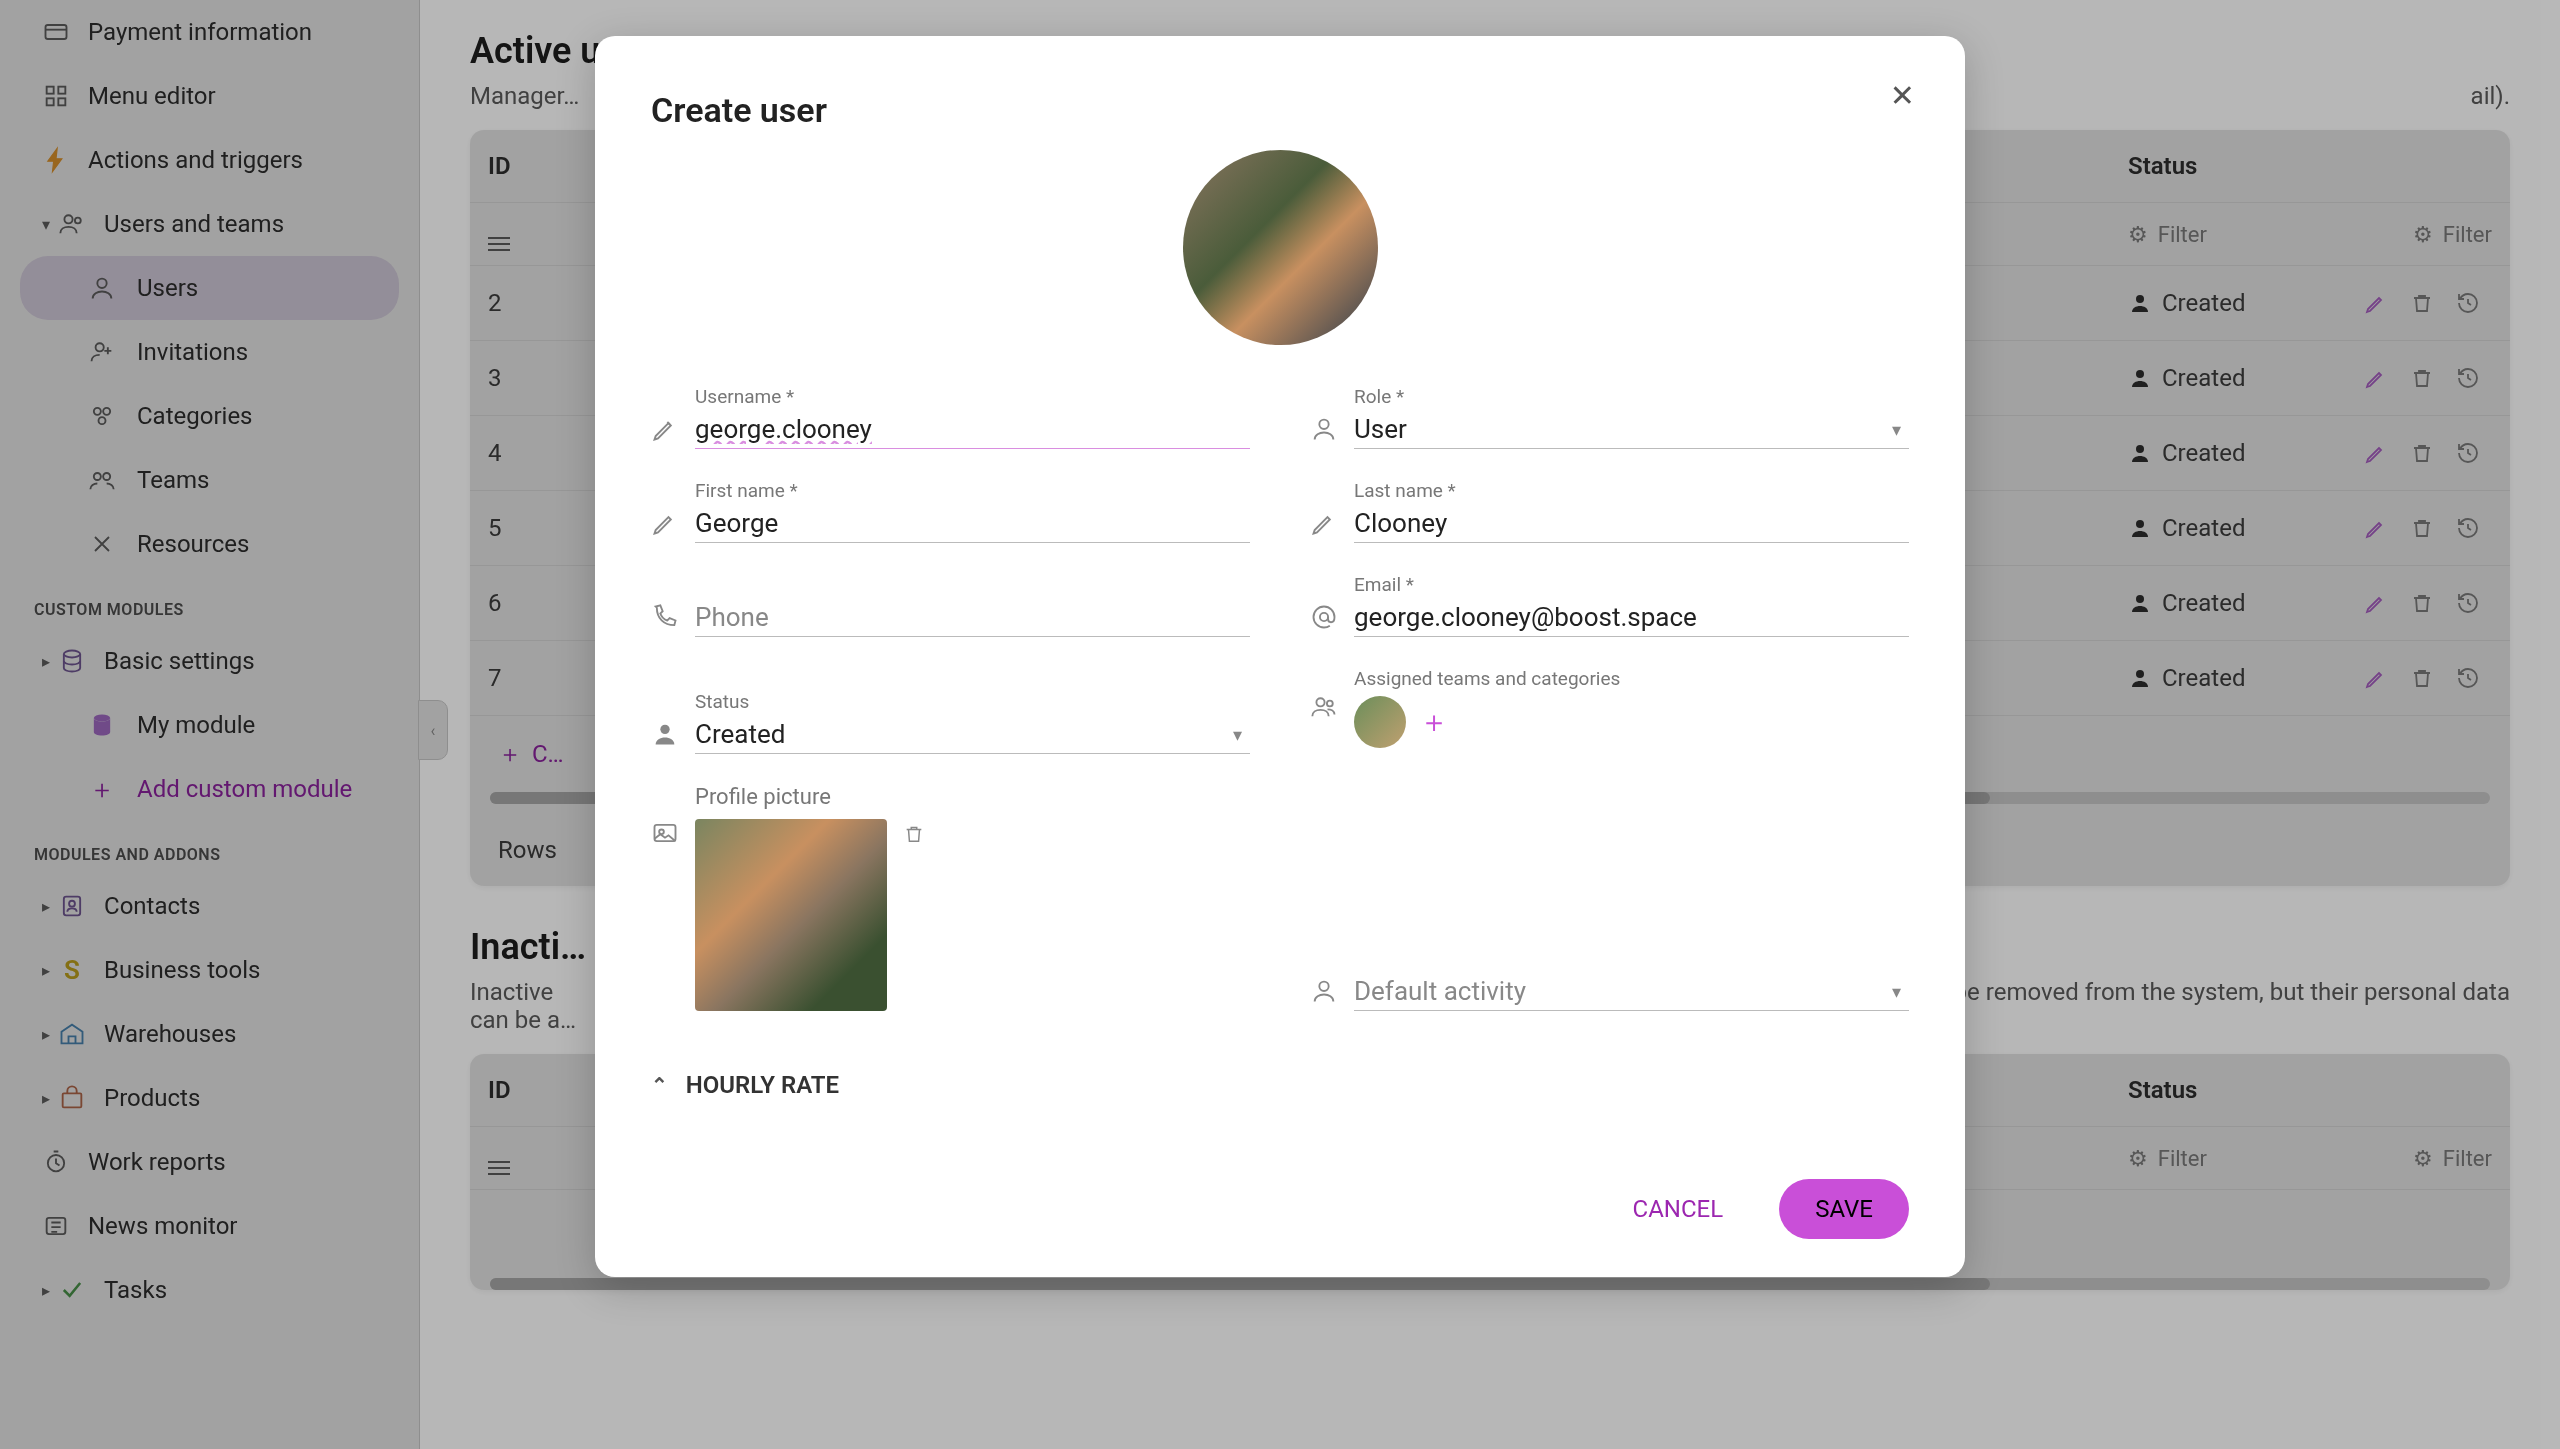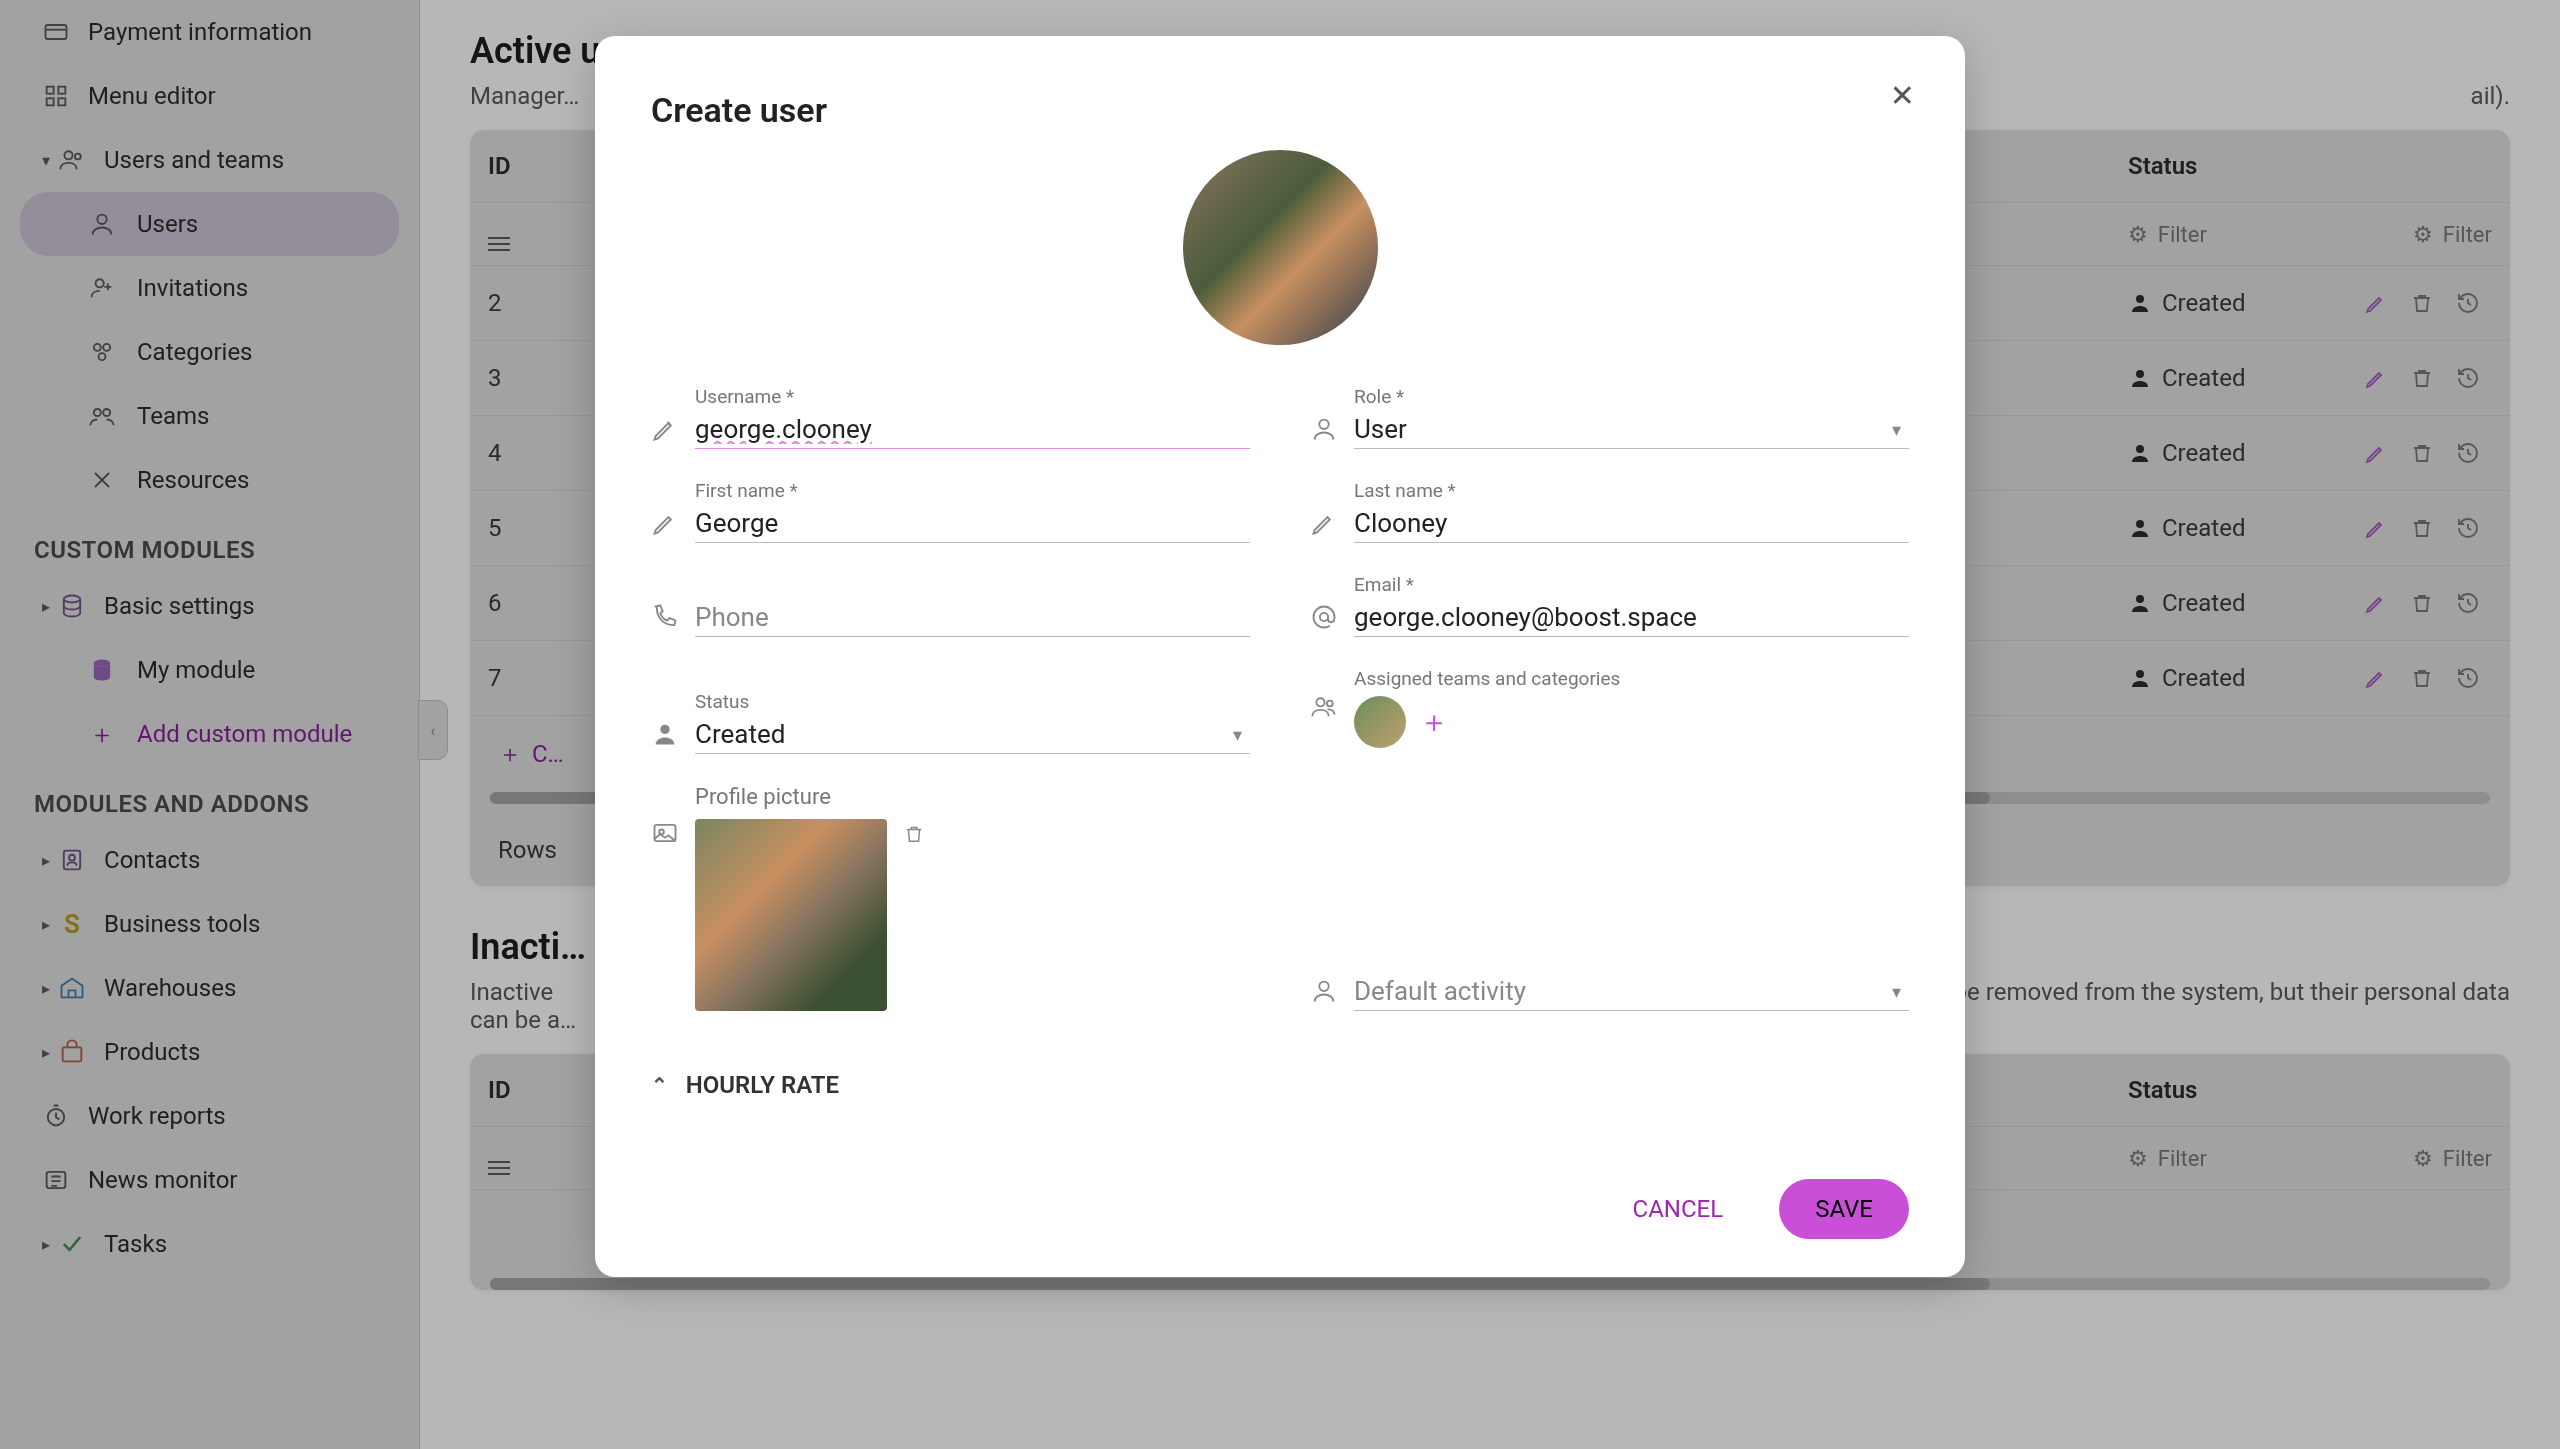--- a/index.html
+++ b/index.html
@@ -7,21 +7,21 @@
 
 
 .app { display: flex; height: 100%; filter: brightness(0.85); }
 .sidebar { width: 420px; background: #fff; border-right: 1px solid #e0e0e0; padding: 0 20px; overflow-y: auto; }
 .sidebar-item { display: flex; align-items: center; gap: 18px; padding: 18px 22px; cursor: pointer; border-radius: 28px; font-size: 24px; color: #333; }
 .sidebar-item.active { background: #e8dff0; }
 .sidebar-item .icon { width: 28px; height: 28px; display: flex; align-items: center; justify-content: center; color: #666; }
 .sidebar-item.sub { padding-left: 68px; gap: 21px; }
 .sidebar-item.expand::before { content: '▸'; margin-right: -10px; color: #666; font-size: 16px; }
 .sidebar-item.expanded::before { content: '▾'; }
-.sidebar-section { font-size: 24px; font-weight: 600; color: #555; padding: 24px 14px 10px; letter-spacing: 0.5px; }
+.sidebar-section { font-size: 16px; font-weight: 600; color: #555; padding: 24px 14px 10px; letter-spacing: 0.5px; }
 .sidebar-item.purple { color: #9c27b0; }
 .sidebar-item.purple .icon { color: #9c27b0; }
 
 .collapse-handle { position: absolute; left: 418px; top: 700px; width: 30px; height: 60px; background: #fff; border: 1px solid #e0e0e0; border-radius: 0 10px 10px 0; display: flex; align-items: center; justify-content: center; color: #999; cursor: pointer; z-index: 5; }
 
 .main { flex: 1; padding: 30px 50px; overflow: auto; }
 .page-title { font-size: 36px; font-weight: 600; color: #222; margin-bottom: 10px; }
 .page-sub { font-size: 24px; color: #666; margin-bottom: 20px; }
 .card { background: #fff; border-radius: 14px; box-shadow: 0 2px 6px rgba(0,0,0,0.06); margin-bottom: 40px; padding: 0; }
 .table { width: 100%; }
@@ -96,20 +96,28 @@
           <span class="icon">
             <svg viewBox="0 0 24 24" fill="none" stroke="currentColor" stroke-width="1.6">
               <rect x="4" y="4" width="6" height="6"></rect>
               <rect x="14" y="4" width="6" height="6"></rect>
               <rect x="4" y="14" width="6" height="6"></rect>
               <rect x="14" y="14" width="6" height="6"></rect>
             </svg>
           </span>
           <span>Menu editor</span>
         </div>
+        <div class="sidebar-item">
+          <span class="icon">
+            <svg viewBox="0 0 24 24" fill="#f0a030" stroke="#f0a030">
+              <path d="M13 2L5 13h5l-1 9 8-11h-5l1-9z"></path>
+            </svg>
+          </span>
+          <span>Actions and triggers</span>
+        </div>
         <div class="sidebar-item expand expanded">
           <span class="icon">
             <svg viewBox="0 0 24 24" fill="none" stroke="currentColor" stroke-width="1.6">
               <circle cx="9" cy="8" r="3.5"></circle>
               <path d="M2 20c0-3.5 3-5.5 7-5.5s7 2 7 5.5"></path>
               <circle cx="17" cy="9" r="2.5"></circle>
             </svg>
           </span>
           <span>Users and teams</span>
         </div>

